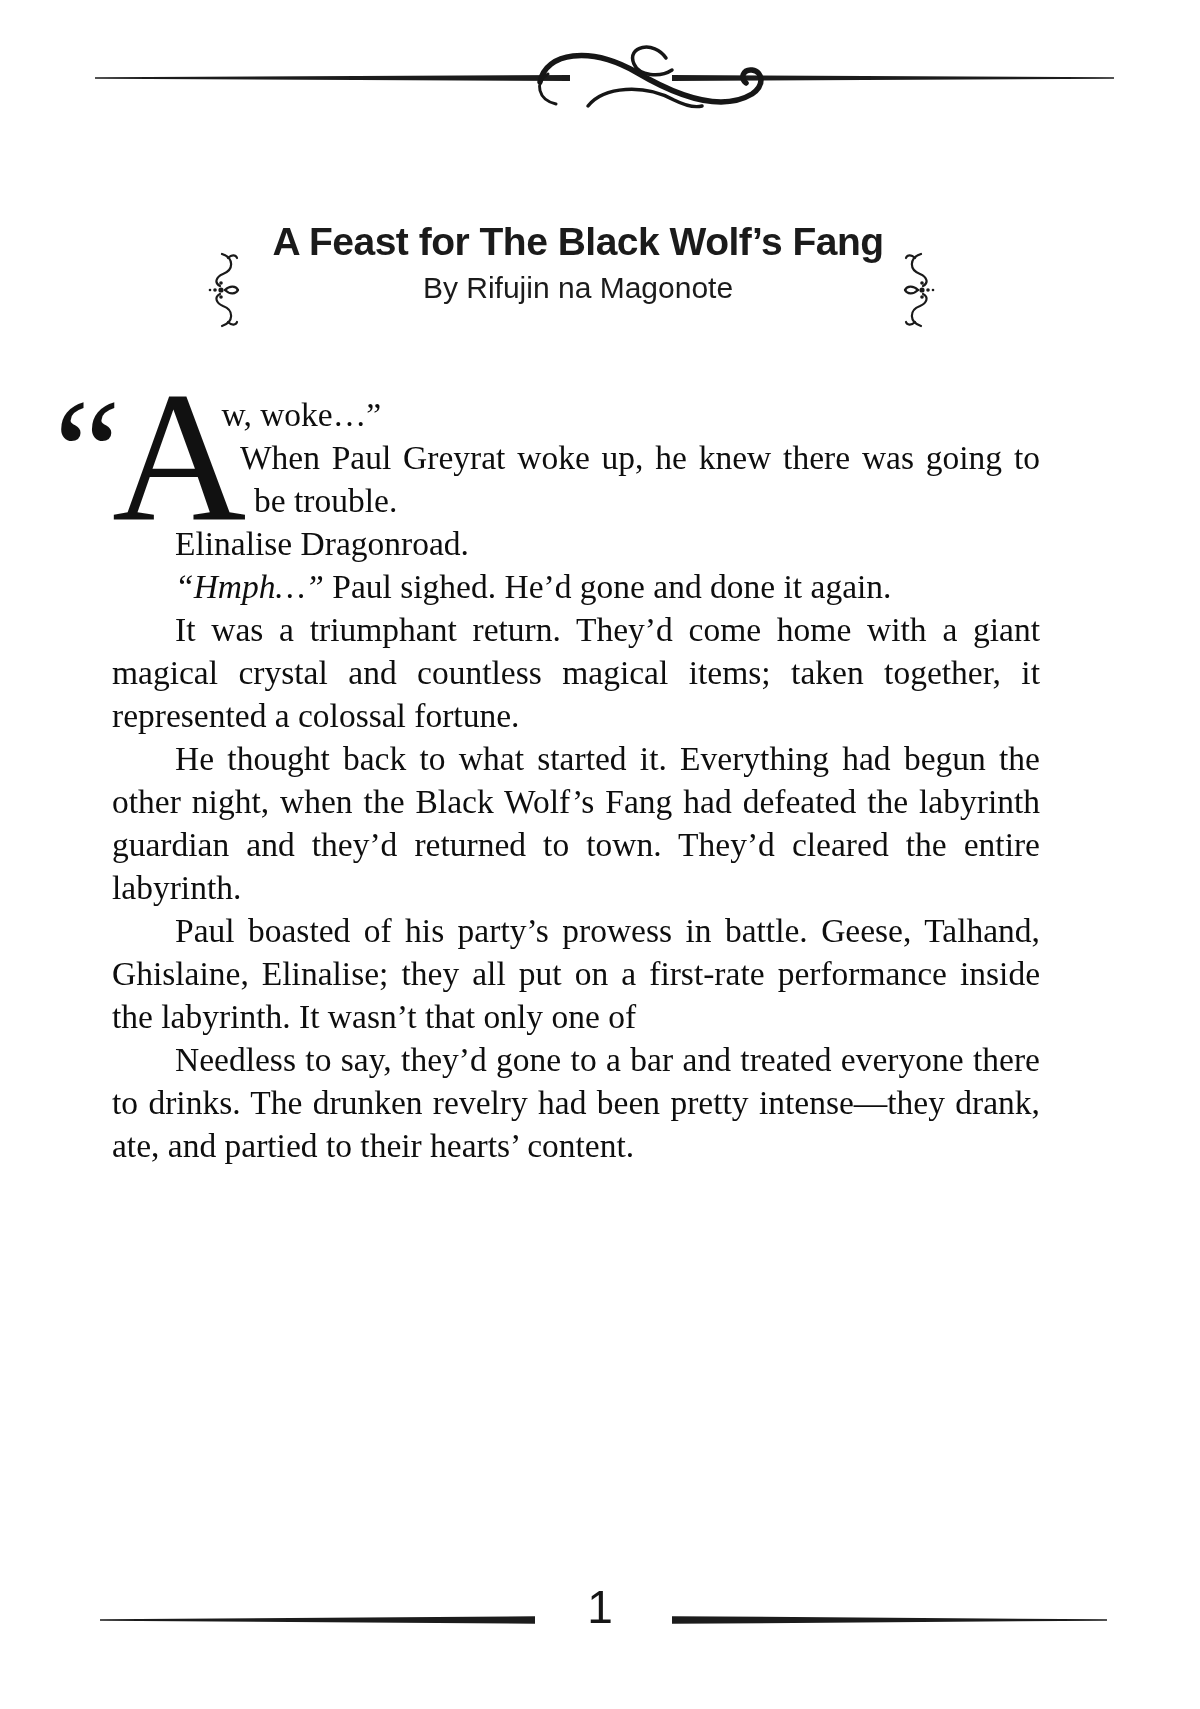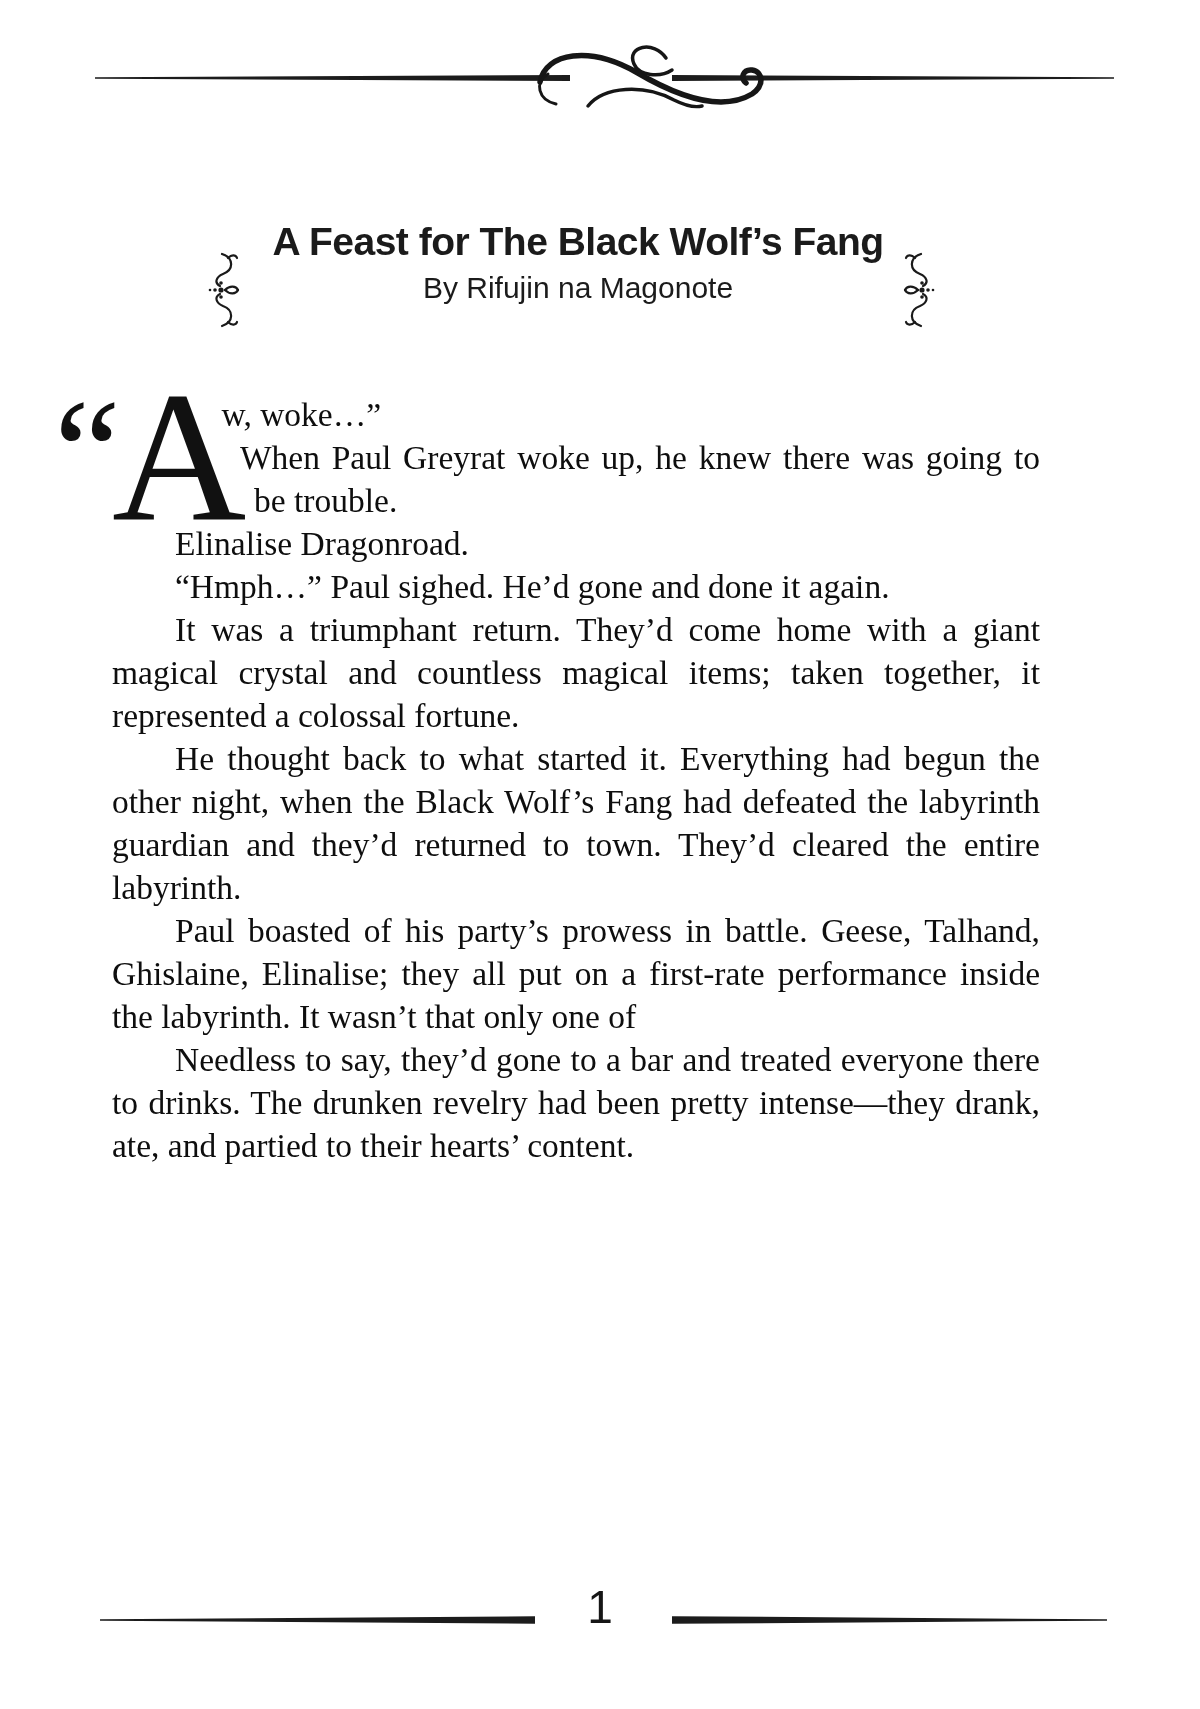--- a/index.html
+++ b/index.html
@@ -83,21 +83,21 @@
   .dropcap {
     float: left;
     width: 142px;
     height: 129px;
     font-family: "Liberation Serif", serif;
     font-size: 186px;
     line-height: 129px;
     color: #111;
     shape-outside: polygon(34% 0%, 64% 0%, 100% 92%, 100% 100%, 0% 100%, 0% 92%);
   }
-  .italic-lead { }
+  .italic-lead { font-style: italic; }
 
   
   .footer-rule {
     position: absolute;
     top: 1613px;
     width: 435px;
     height: 14px;
   }
   .footer-rule-left  { left: 100px; }
   .footer-rule-right { left: 672px; }

